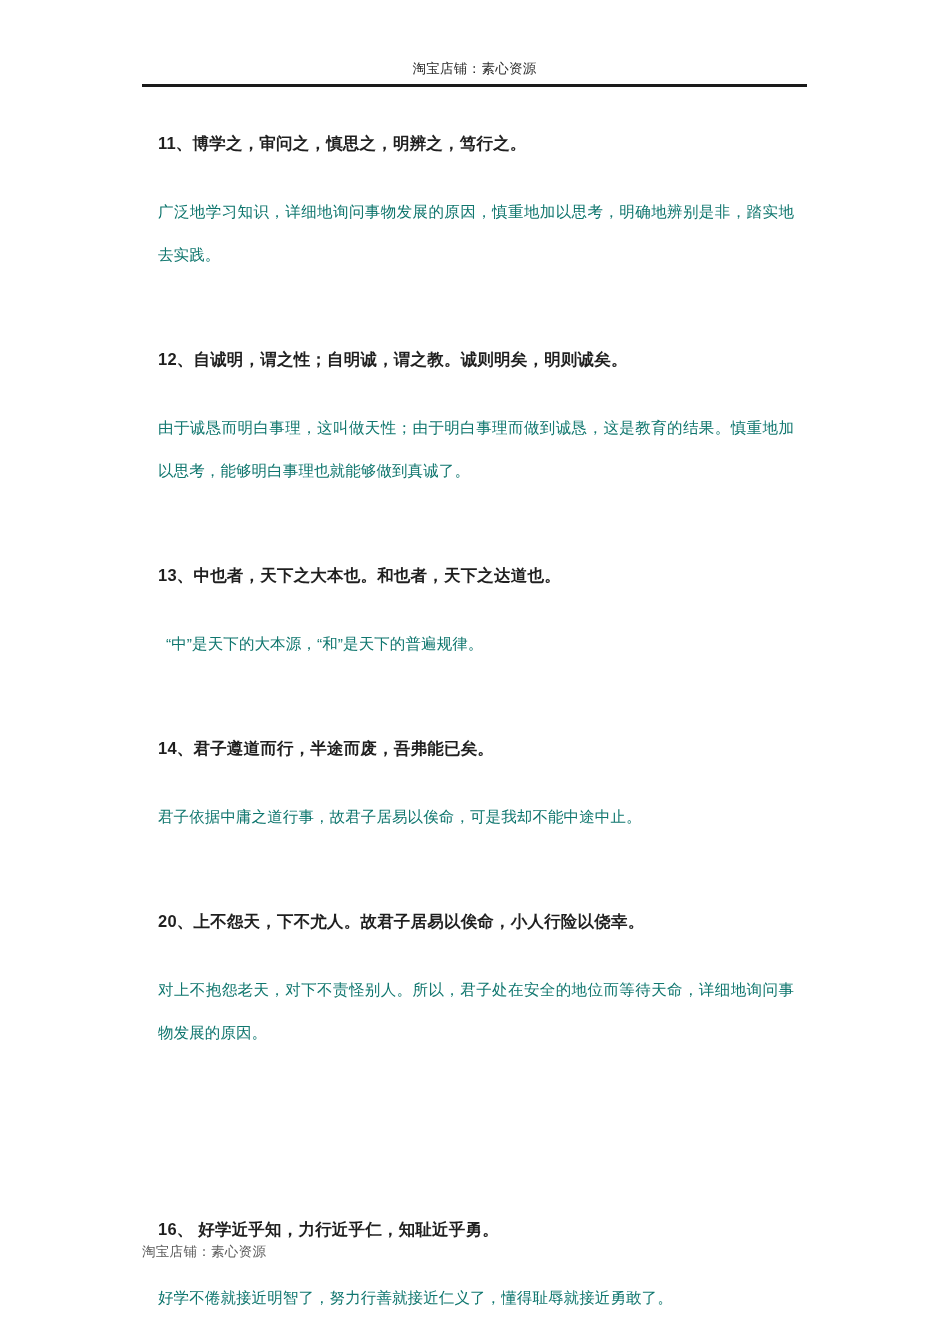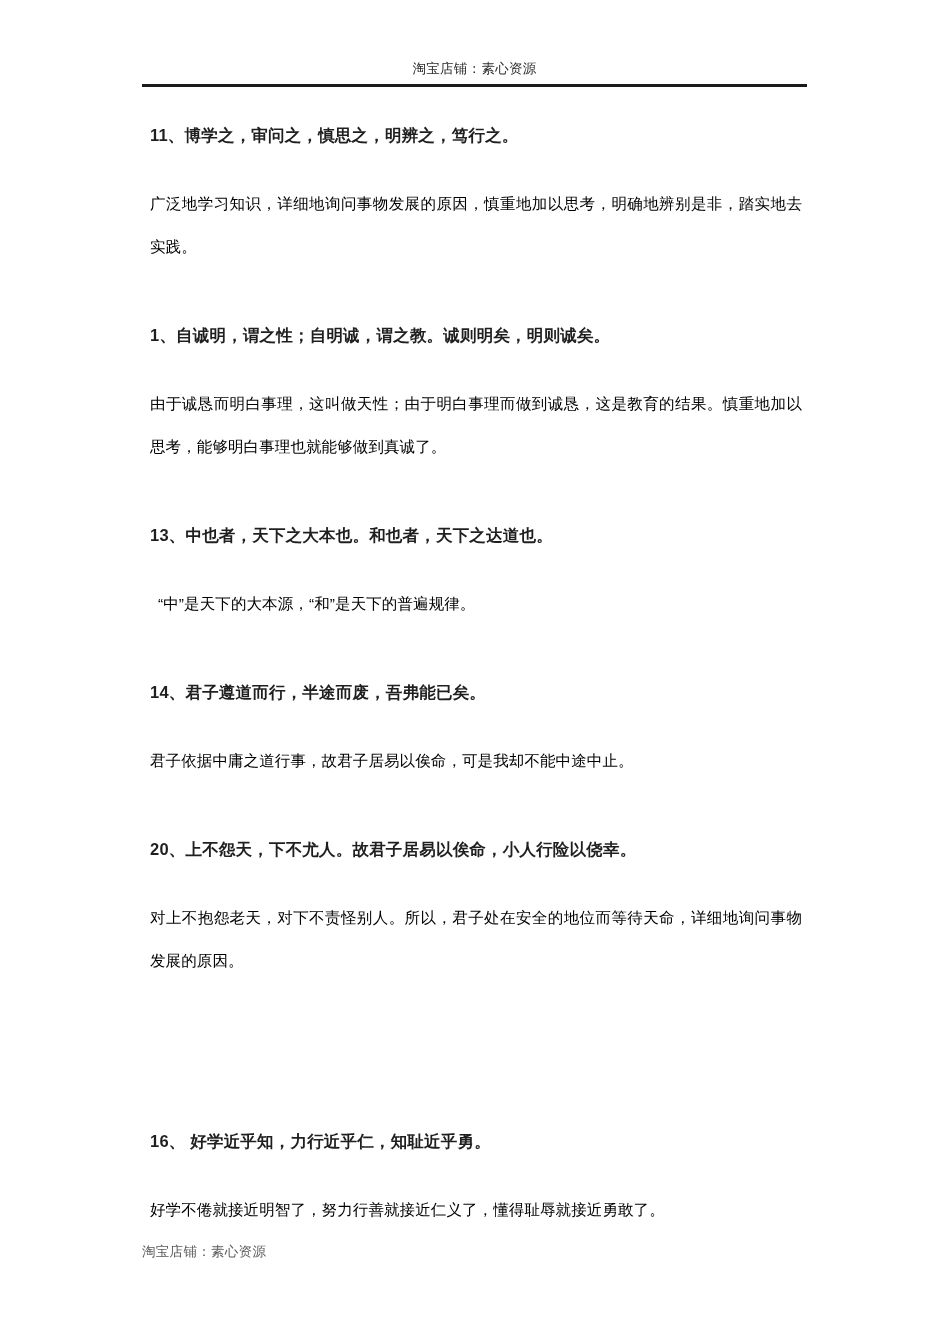--- a/index.html
+++ b/index.html
@@ -50,38 +50,38 @@
 
   
   .content {
     position: absolute;
     left: 142px;
     top: 112px;
     width: 668px;
   }
 
   .entry {
-    margin: 8px;
+    margin: 16px;
   }
 
   .entry-heading {
     margin: 0;
     font-size: 16.5px;
     font-weight: bold;
     color: #1f1f1f;
     line-height: 30px;
     letter-spacing: 0.2px;
     white-space: pre-wrap;
   }
 
   .entry-body {
     margin: 0;
     font-size: 15.5px;
     font-weight: normal;
-    color: #000000;
+    color: #0f766e;
     line-height: 43px;
     letter-spacing: 0.1px;
     text-align: justify;
     white-space: pre-wrap;
   }
 
   
   .gap-heading-body { height: 32px; }
   .gap-body-heading { height: 36px; }
   .gap-section-big  { height: 128px; }
@@ -119,21 +119,21 @@
 
     <div class="entry">
       <p class="entry-heading">11、博学之，审问之，慎思之，明辨之，笃行之。</p>
       <div class="gap-heading-body"></div>
       <p class="entry-body">广泛地学习知识，详细地询问事物发展的原因，慎重地加以思考，明确地辨别是非，踏实地去实践。</p>
     </div>
 
     <div class="gap-body-heading"></div>
 
     <div class="entry">
-      <p class="entry-heading">1、自诚明，谓之性；自明诚，谓之教。诚则明矣，明则诚矣。</p>
+      <p class="entry-heading">12、自诚明，谓之性；自明诚，谓之教。诚则明矣，明则诚矣。</p>
       <div class="gap-heading-body"></div>
       <p class="entry-body">由于诚恳而明白事理，这叫做天性；由于明白事理而做到诚恳，这是教育的结果。慎重地加以思考，能够明白事理也就能够做到真诚了。</p>
     </div>
 
     <div class="gap-body-heading"></div>
 
     <div class="entry">
       <p class="entry-heading">13、中也者，天下之大本也。和也者，天下之达道也。</p>
       <div class="gap-heading-body"></div>
       <p class="entry-body indented">“中”是天下的大本源，“和”是天下的普遍规律。</p>

